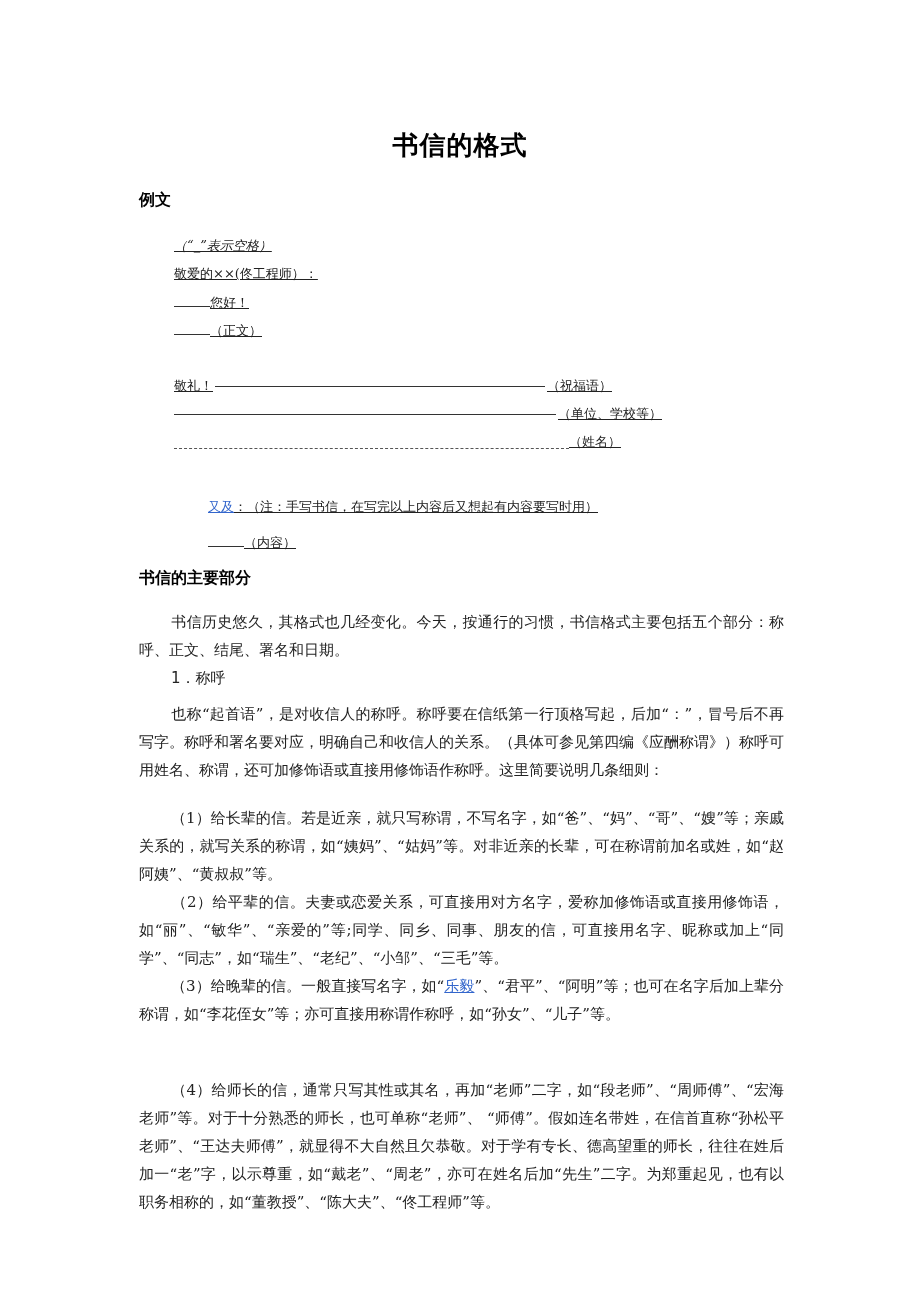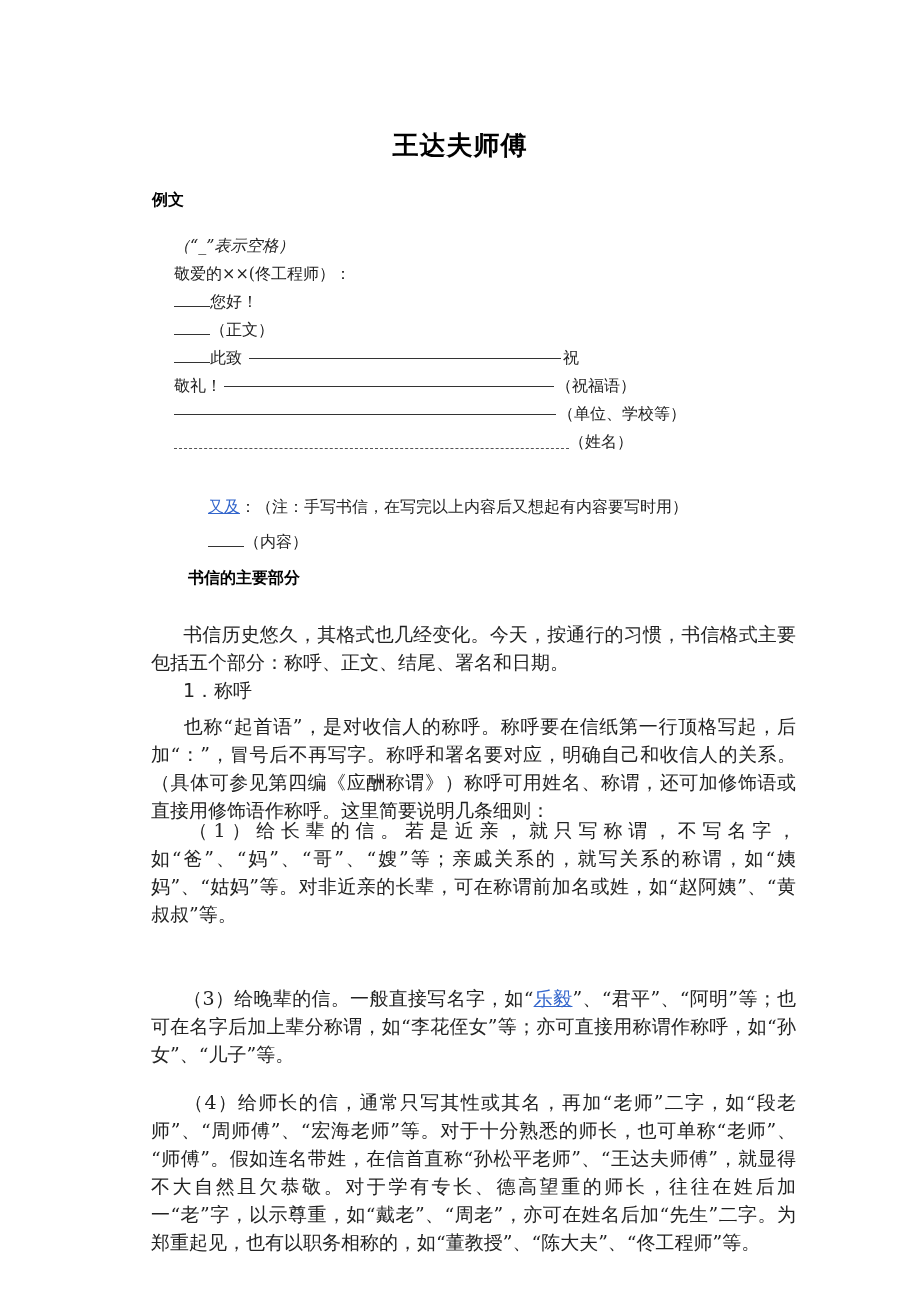--- a/index.html
+++ b/index.html
@@ -8,67 +8,64 @@
       font-family: "DejaVu Serif", "Liberation Serif", serif;
       color: #111;
     }
     .page { position: absolute; left: 0; top: 0; width: 920px; height: 1302px; }
     .title {
       position: absolute; top: 128px; left: 0; width: 920px; text-align: center;
       font-family: "DejaVu Sans", "Liberation Sans", sans-serif;
       font-size: 26px; font-weight: bold; color: #000; letter-spacing: 1px;
     }
     .h2 {
-      position: absolute; left: 152px;
+      position: absolute; left: 139px;
       font-family: Liberation Sans, sans-serif;
       font-size: 16px; font-weight: bold; color: #000;
     }
     .line {
-      position: absolute; left: 174px; font-size: 16px; line-height: 20px; white-space: nowrap;
+      position: absolute; left: 174px; font-size: 13px; line-height: 20px; white-space: nowrap;
       color: #222;
+      text-decoration: underline;
     }
     .note { font-style: italic; left: 174px; color: #222; }
     .u { display: inline-block; border-bottom: 1px solid #333; width: 36px; height: 14px; vertical-align: baseline; }
     .dashrule { display: inline-block; height: 0; border-top: 1.5px solid #333; vertical-align: middle; margin: 0 2px; }
     .under { display: inline-block; height: 0; border-top: 1px dashed #555; vertical-align: bottom; margin-bottom: 3px; }
     .link { color: #3366cc; text-decoration: underline; }
     .para {
-      position: absolute; left: 139px; width: 645px; font-size: 19px; line-height: 28px;
-      color: #222; text-align: justify; margin: 12px;
+      position: absolute; left: 139px; width: 645px; font-size: 15px; line-height: 28px;
+      color: #222; text-align: justify; margin: 0;
     }
     .para .indent { display: inline-block; width: 32px; }
     .sans { font-family: "DejaVu Sans", "Liberation Sans", sans-serif; }
   </style>
 </head>
 <body>
 
 <div class="page">
 
-  <div class="title">王达夫师傅</div>
+  <div class="title">书信的格式</div>
 
   <div class="h2" style="top:190px;">例文</div>
 
   <div class="line note" style="top:236px;">（“_”表示空格）</div>
 
   <div class="line" style="top:264px;">
     <span>敬爱的××(佟工程师）：</span>
   </div>
 
   <div class="line" style="top:292px;">
     <span class="u"></span><span>您好！</span>
   </div>
 
   <div class="line" style="top:320px;">
     <span class="u"></span><span>（正文）</span>
   </div>
 
-  <div class="line" style="top:348px;">
-    <span class="u"></span><span>此致</span>
-    <span class="dashrule" style="width:312px;"></span><span>祝</span>
-  </div>
 
   <div class="line" style="top:376px;">
     <span>敬礼！</span><span class="dashrule" style="width:330px;"></span><span>（祝福语）</span>
   </div>
 
   <div class="line" style="top:432px;">
     <span class="under" style="width:395px;"></span><span>（姓名）</span>
   </div>
 
   <div class="line" style="top:404px;">
@@ -77,38 +74,41 @@
 
 
   <div class="line" style="top:497px; left:208px;">
     <a class="link">又及</a><span>：（注：手写书信，在写完以上内容后又想起有内容要写时用）</span>
   </div>
 
   <div class="line" style="top:532px; left:208px;">
     <span class="u"></span><span>（内容）</span>
   </div>
 
-  <div class="h2" style="top:568px;margin-left:36px;">书信的主要部分</div>
+  <div class="h2" style="top:568px;">书信的主要部分</div>
 
   <p class="para" style="top:608px;">
     <span class="indent"></span><span>书信历史悠久，其格式也几经变化。今天，按通行的习惯，书信格式主要包括五个部分：称呼、正文、结尾、署名和日期。</span>
   </p>
 
   <p class="para" style="top:664px;">
     <span class="indent"></span><span class="sans">1．称呼</span>
   </p>
 
   <p class="para" style="top:700px;">
     <span class="indent"></span><span>也称“起首语”，是对收信人的称呼。称呼要在信纸第一行顶格写起，后加“：”，冒号后不再写字。称呼和署名要对应，明确自己和收信人的关系。（具体可参见第四编《应酬称谓》）称呼可用姓名、称谓，还可加修饰语或直接用修饰语作称呼。这里简要说明几条细则：</span>
   </p>
 
   <p class="para" style="top:804px;">
     <span class="indent"></span><span>（1）给长辈的信。若是近亲，就只写称谓，不写名字，如“爸”、“妈”、“哥”、“嫂”等；亲戚关系的，就写关系的称谓，如“姨妈”、“姑妈”等。对非近亲的长辈，可在称谓前加名或姓，如“赵阿姨”、“黄叔叔”等。</span>
   </p>
 
+  <p class="para" style="top:888px;">
+    <span class="indent"></span><span>（2）给平辈的信。夫妻或恋爱关系，可直接用对方名字，爱称加修饰语或直接用修饰语，如“丽”、“敏华”、“亲爱的”等;同学、同乡、同事、朋友的信，可直接用名字、昵称或加上“同学”、“同志”，如“瑞生”、“老纪”、“小邹”、“三毛”等。</span>
+  </p>
 
   <p class="para" style="top:972px;">
     <span class="indent"></span><span>（3）给晚辈的信。一般直接写名字，如“</span><a class="link">乐毅</a><span>”、“君平”、“阿明”等；也可在名字后加上辈分称谓，如“李花侄女”等；亦可直接用称谓作称呼，如“孙女”、“儿子”等。</span>
   </p>
 
   <p class="para" style="top:1076px;">
     <span class="indent"></span><span>（4）给师长的信，通常只写其性或其名，再加“老师”二字，如“段老师”、“周师傅”、“宏海老师”等。对于十分熟悉的师长，也可单称“老师”、 “师傅”。假如连名带姓，在信首直称“孙松平老师”、“王达夫师傅”，就显得不大自然且欠恭敬。对于学有专长、德高望重的师长，往往在姓后加一“老”字，以示尊重，如“戴老”、“周老”，亦可在姓名后加“先生”二字。为郑重起见，也有以职务相称的，如“董教授”、“陈大夫”、“佟工程师”等。</span>
   </p>
 
 </div>

